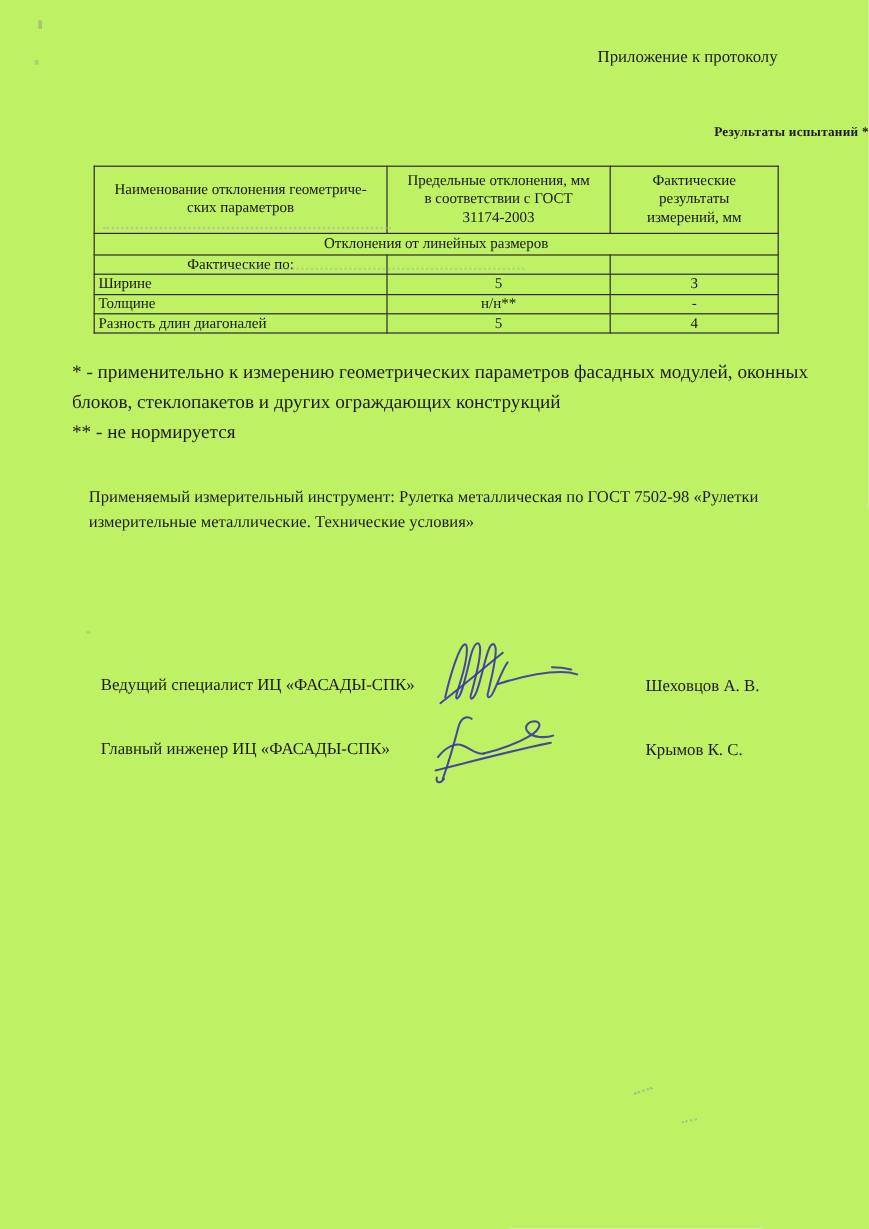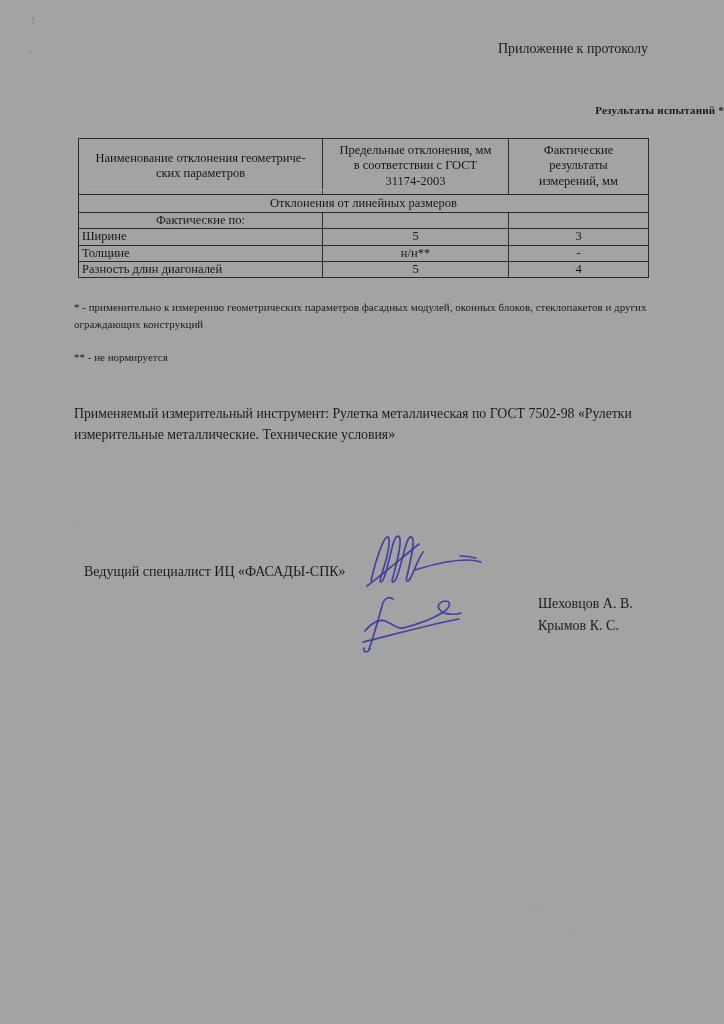--- a/index.html
+++ b/index.html
@@ -1,17 +1,17 @@
 <!DOCTYPE html>
 <html><head>
 <meta charset="utf-8">
 <style>
   html,body{margin:0;padding:0;background:#ffffff;}
   .page{
-    position:relative;width:724px;height:1024px;background:#a3a3a3;
+    position:relative;width:724px;height:1024px;background:#bef264;
     font-family:"Liberation Serif", serif;color:#1b1b1b;overflow:hidden;
   }
   .header-note{
     position:absolute;top:38px;right:46px;width:210px;
     text-align:center;font-size:14px;line-height:1.6;
   }
   .doc-title{
     position:absolute;top:104px;left:0;width:100%;
     text-align:right;font-weight:bold;font-size:11px;letter-spacing:.2px;
   }
@@ -23,27 +23,27 @@
   .doc-table th,.doc-table td{
     border:1px solid #2b2b2b;padding:0 3px;font-weight:normal;
     vertical-align:middle;overflow:hidden;
   }
   .doc-table th{text-align:center;padding:3px 6px 4px;height:48px;}
   .hl{display:block;}
   .section-cell{text-align:center;height:17px;margin-left:29px;}
   .row-name{text-align:left;padding-left:5px;height:15px;}
   .row-name.centered{text-align:center;padding-left:3px;}
   .num{text-align:center;height:15px;}
-  .fn{position:absolute;left:74px;width:616px;font-size:11px;line-height:1.55;}
+  .fn{position:absolute;left:60px;width:616px;font-size:16px;line-height:1.55;}
   .fn1{top:299px;}
   .fn2{top:349px;}
   .instrument{position:absolute;left:74px;top:404px;width:624px;font-size:13.8px;line-height:1.5;}
   .sig-role{position:absolute;left:84px;font-size:14px;}
   .sig-name{position:absolute;left:538px;font-size:14px;}
-  .role1{top:564px;} .name1{top:596px;}
+  .role1{top:564px;} .name1{top:565px;}
   .role2{top:617px;} .name2{top:618px;}
   .sig-svg{position:absolute;}
   .sig1{left:362px;top:529px;}
   .sig2{left:352px;top:592px;}
   .sig-svg path{fill:none;stroke-width:1.7;stroke-linecap:round;stroke-linejoin:round;opacity:.92;}
   .speck{position:absolute;background:#8c8c8c;}
   .speck1{left:32px;top:17px;width:3px;height:7px;opacity:.45;}
   .speck2{left:29px;top:50px;width:3px;height:4px;opacity:.35;}
   .speck3{left:72px;top:526px;width:3px;height:2px;opacity:.3;}
   .smudge{position:absolute;height:0;border-top:2px dotted #9a9a9a;background:transparent;}
@@ -124,20 +124,21 @@
 
   <div class="sig-role role1">Ведущий специалист ИЦ «ФАСАДЫ-СПК»</div>
   <svg class="sig-svg sig1" width="130" height="62" viewBox="0 0 130 62">
     <path d="M9 52 C14 30 21 10 25 8 C29 7 27 22 22 38 C19 48 17 53 19 53 C23 52 27 30 31 15 C34 6 37 5 38 10 C39 17 34 37 31 48 C29 54 31 55 34 50 C38 42 41 24 45 13 C47 7 50 6 51 11 C52 19 47 38 45 47 C43 53 46 54 49 48 C53 40 57 28 61 23" stroke="#3c3aa0"></path>
     <path d="M53 41 C72 35 90 31 105 31 C111 31 116 32 119 33" stroke="#3c3aa0"></path>
     <path d="M98 27 C104 27 110 28 114 29" stroke="#3c3aa0"></path>
     <path d="M5 57 C22 44 42 27 57 15" stroke="#3c3aa0"></path>
   </svg>
   <div class="sig-name name1">Шеховцов А. В.</div>
 
+  <div class="sig-role role2">Главный инженер ИЦ «ФАСАДЫ-СПК»</div>
   <svg class="sig-svg sig2" width="116" height="64" viewBox="0 0 116 64">
     <path d="M41 7 C37 4 32 6 30 14 C26 29 21 46 17 57" stroke="#3c3aa0"></path>
     <path d="M13 39 C19 31 27 27 33 29 C41 32 45 37 51 36" stroke="#3c3aa0"></path>
     <path d="M51 36 C63 33 80 27 90 21 C98 16 100 10 94 9 C88 9 84 14 88 18 C92 23 103 23 109 21" stroke="#3c3aa0"></path>
     <path d="M11 50 C36 44 72 34 107 27" stroke="#3c3aa0"></path>
     <path d="M18 57 C15 61 11 61 12 56" stroke="#3c3aa0"></path>
   </svg>
   <div class="sig-name name2">Крымов К. С.</div>
 
   <div class="speck speck1"></div>

